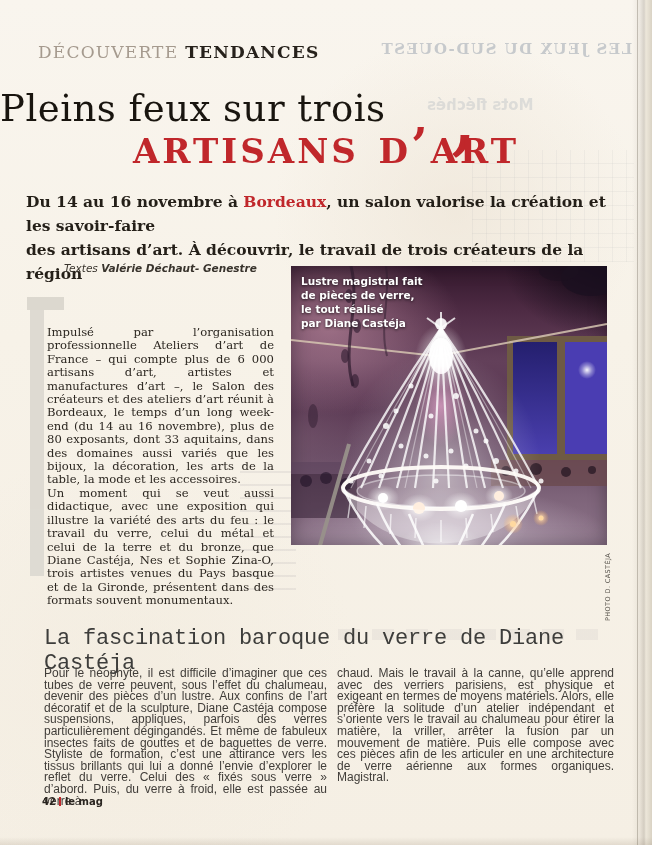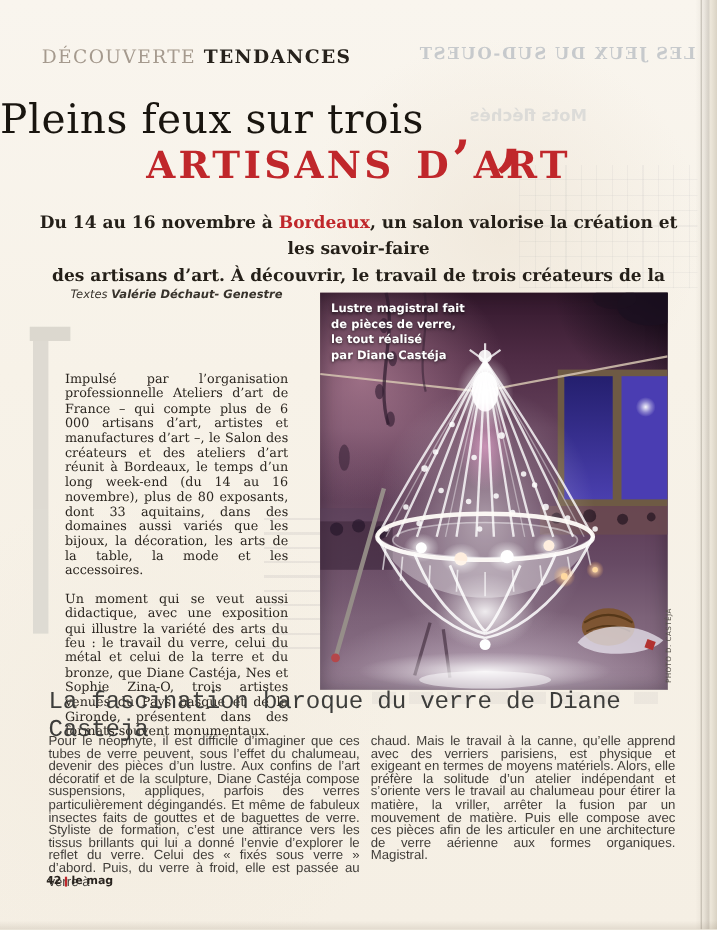--- a/index.html
+++ b/index.html
@@ -35,36 +35,36 @@
   .kicker .k1{color:#a59a8e;}
   .kicker .k2{color:#27221c;font-weight:bold;margin-left:7px;text-align:right;}
   
   .title1{position:absolute;left:0;top:87px;width:610px;text-align:left;
     font-size:37px;color:#19150f;letter-spacing:.5px;}
   .title-comma{position:absolute;left:449px;top:68px;font-size:92px;line-height:1;
     color:#c0272b;font-family:"DejaVu Serif",serif;}
   .title2{position:absolute;left:0;top:114px;width:652px;text-align:center;
     font-variant:small-caps;font-weight:bold;font-size:48px;line-height:64px;
     letter-spacing:3px;color:#c0272b;}
-  .standfirst{position:absolute;left:26px;top:190px;width:600px;text-align:center;
+  .standfirst{position:absolute;left:26px;top:190px;width:600px;
     font-size:15.5px;line-height:24px;font-weight:bold;color:#241f18;}
   .standfirst .red{color:#c0272b;}
   
   .byline{position:absolute;left:64px;top:262px;font-family:"DejaVu Sans",sans-serif;
     font-style:italic;font-size:10.5px;color:#383playing430;color:#38332c;}
   .byline .name{font-weight:bold;}
   
   .ghost-initial{position:absolute;left:27px;top:297px;opacity:.9;}
   .ghost-initial .bar{width:37px;height:13px;background:#dad6cd;}
   .ghost-initial .stem{width:14px;height:266px;background:#dcd8d0;margin-left:3px;}
   .intro{position:absolute;left:47px;top:326px;width:227px;
     font-size:11.6px;line-height:13.4px;text-align:justify;color:#2b2620;}
-  .intro p{margin:12px;}
-  
-  .photo{position:absolute;left:291px;top:266px;width:316px;height:361px;overflow:hidden;
+  .intro p{margin:0;}
+  
+  .photo{position:absolute;left:291px;top:266px;width:316px;height:279px;overflow:hidden;
     background:
       radial-gradient(60% 45% at 12% 22%, rgba(214,160,180,.55), transparent 70%),
       radial-gradient(50% 40% at 100% 0%, rgba(8,4,14,.9), transparent 65%),
       radial-gradient(45% 35% at 0% 62%, rgba(122,92,112,.5), transparent 70%),
       radial-gradient(70% 28% at 50% 100%, rgba(198,182,198,.9), transparent 75%),
       linear-gradient(180deg,#33182c 0%,#4e2b44 16%,#63405a 34%,#5a3853 52%,#674a64 68%,#7d6379 82%,#8d7489 100%);
     box-shadow:inset 0 0 18px rgba(10,0,12,.35);}
   .photo svg{position:absolute;left:0;top:0;}
   .caption{position:absolute;left:10px;top:8px;font-family:"DejaVu Sans",sans-serif;
     font-weight:bold;font-size:10.5px;line-height:14px;color:#ffffff;

